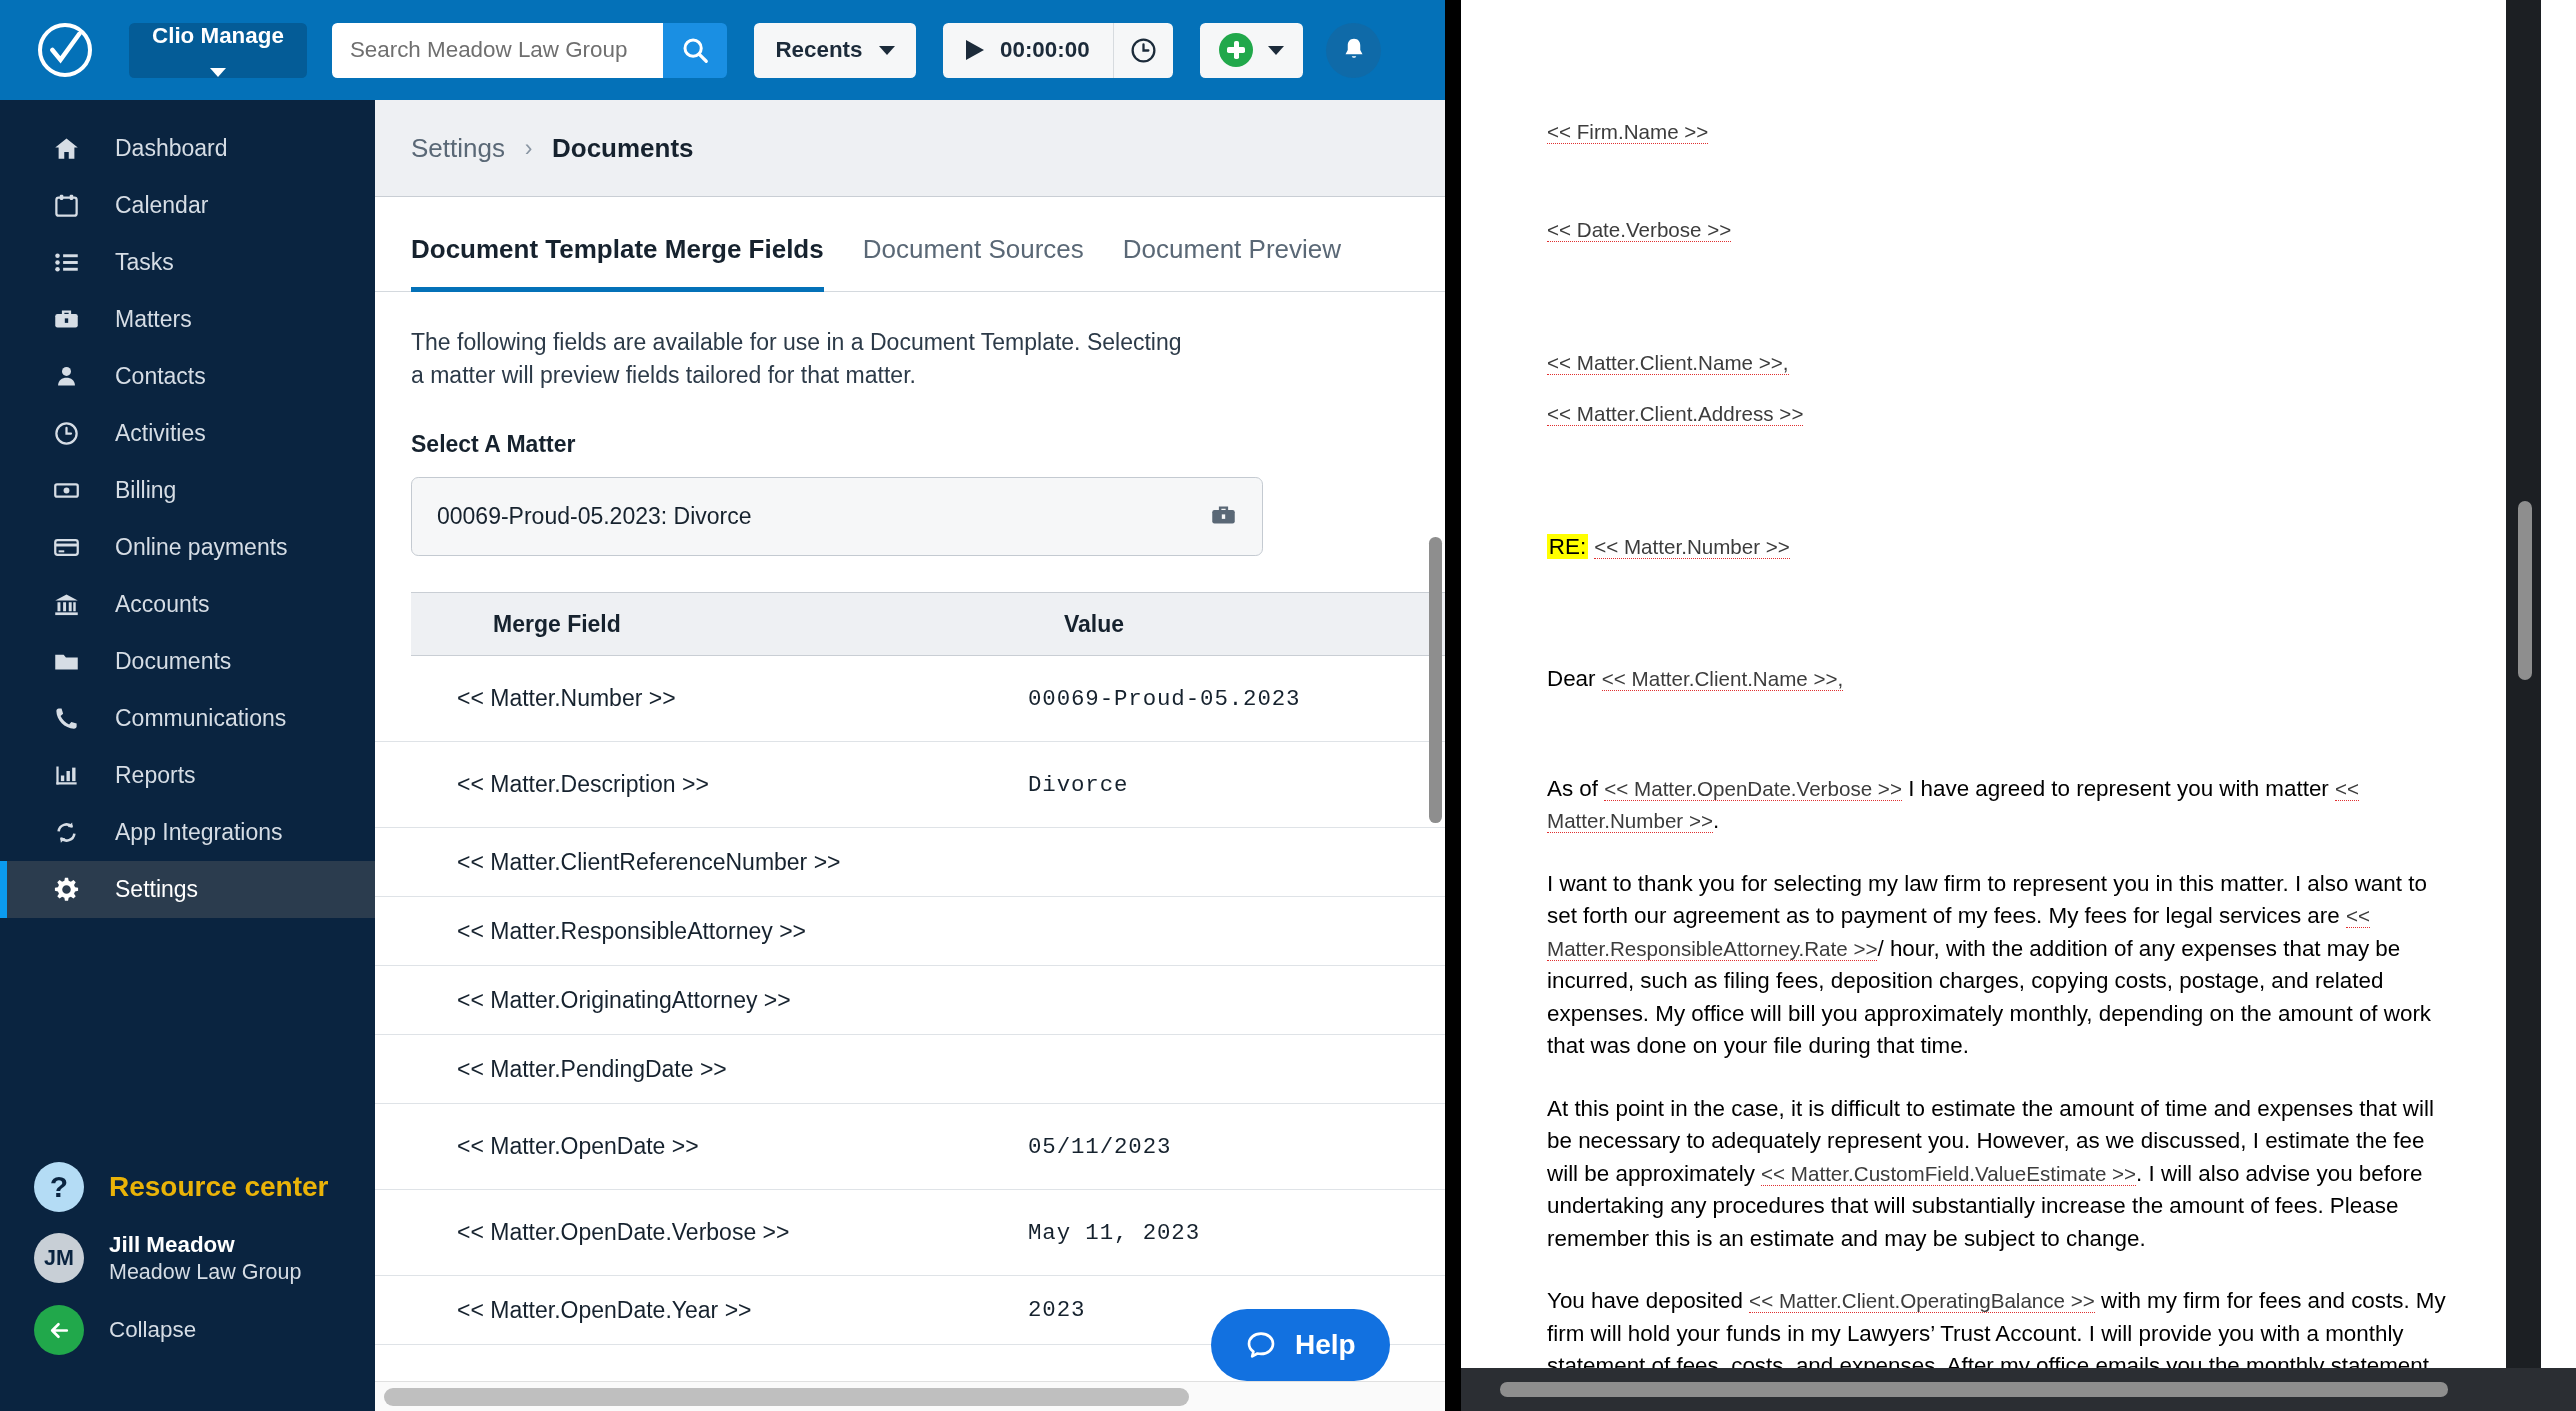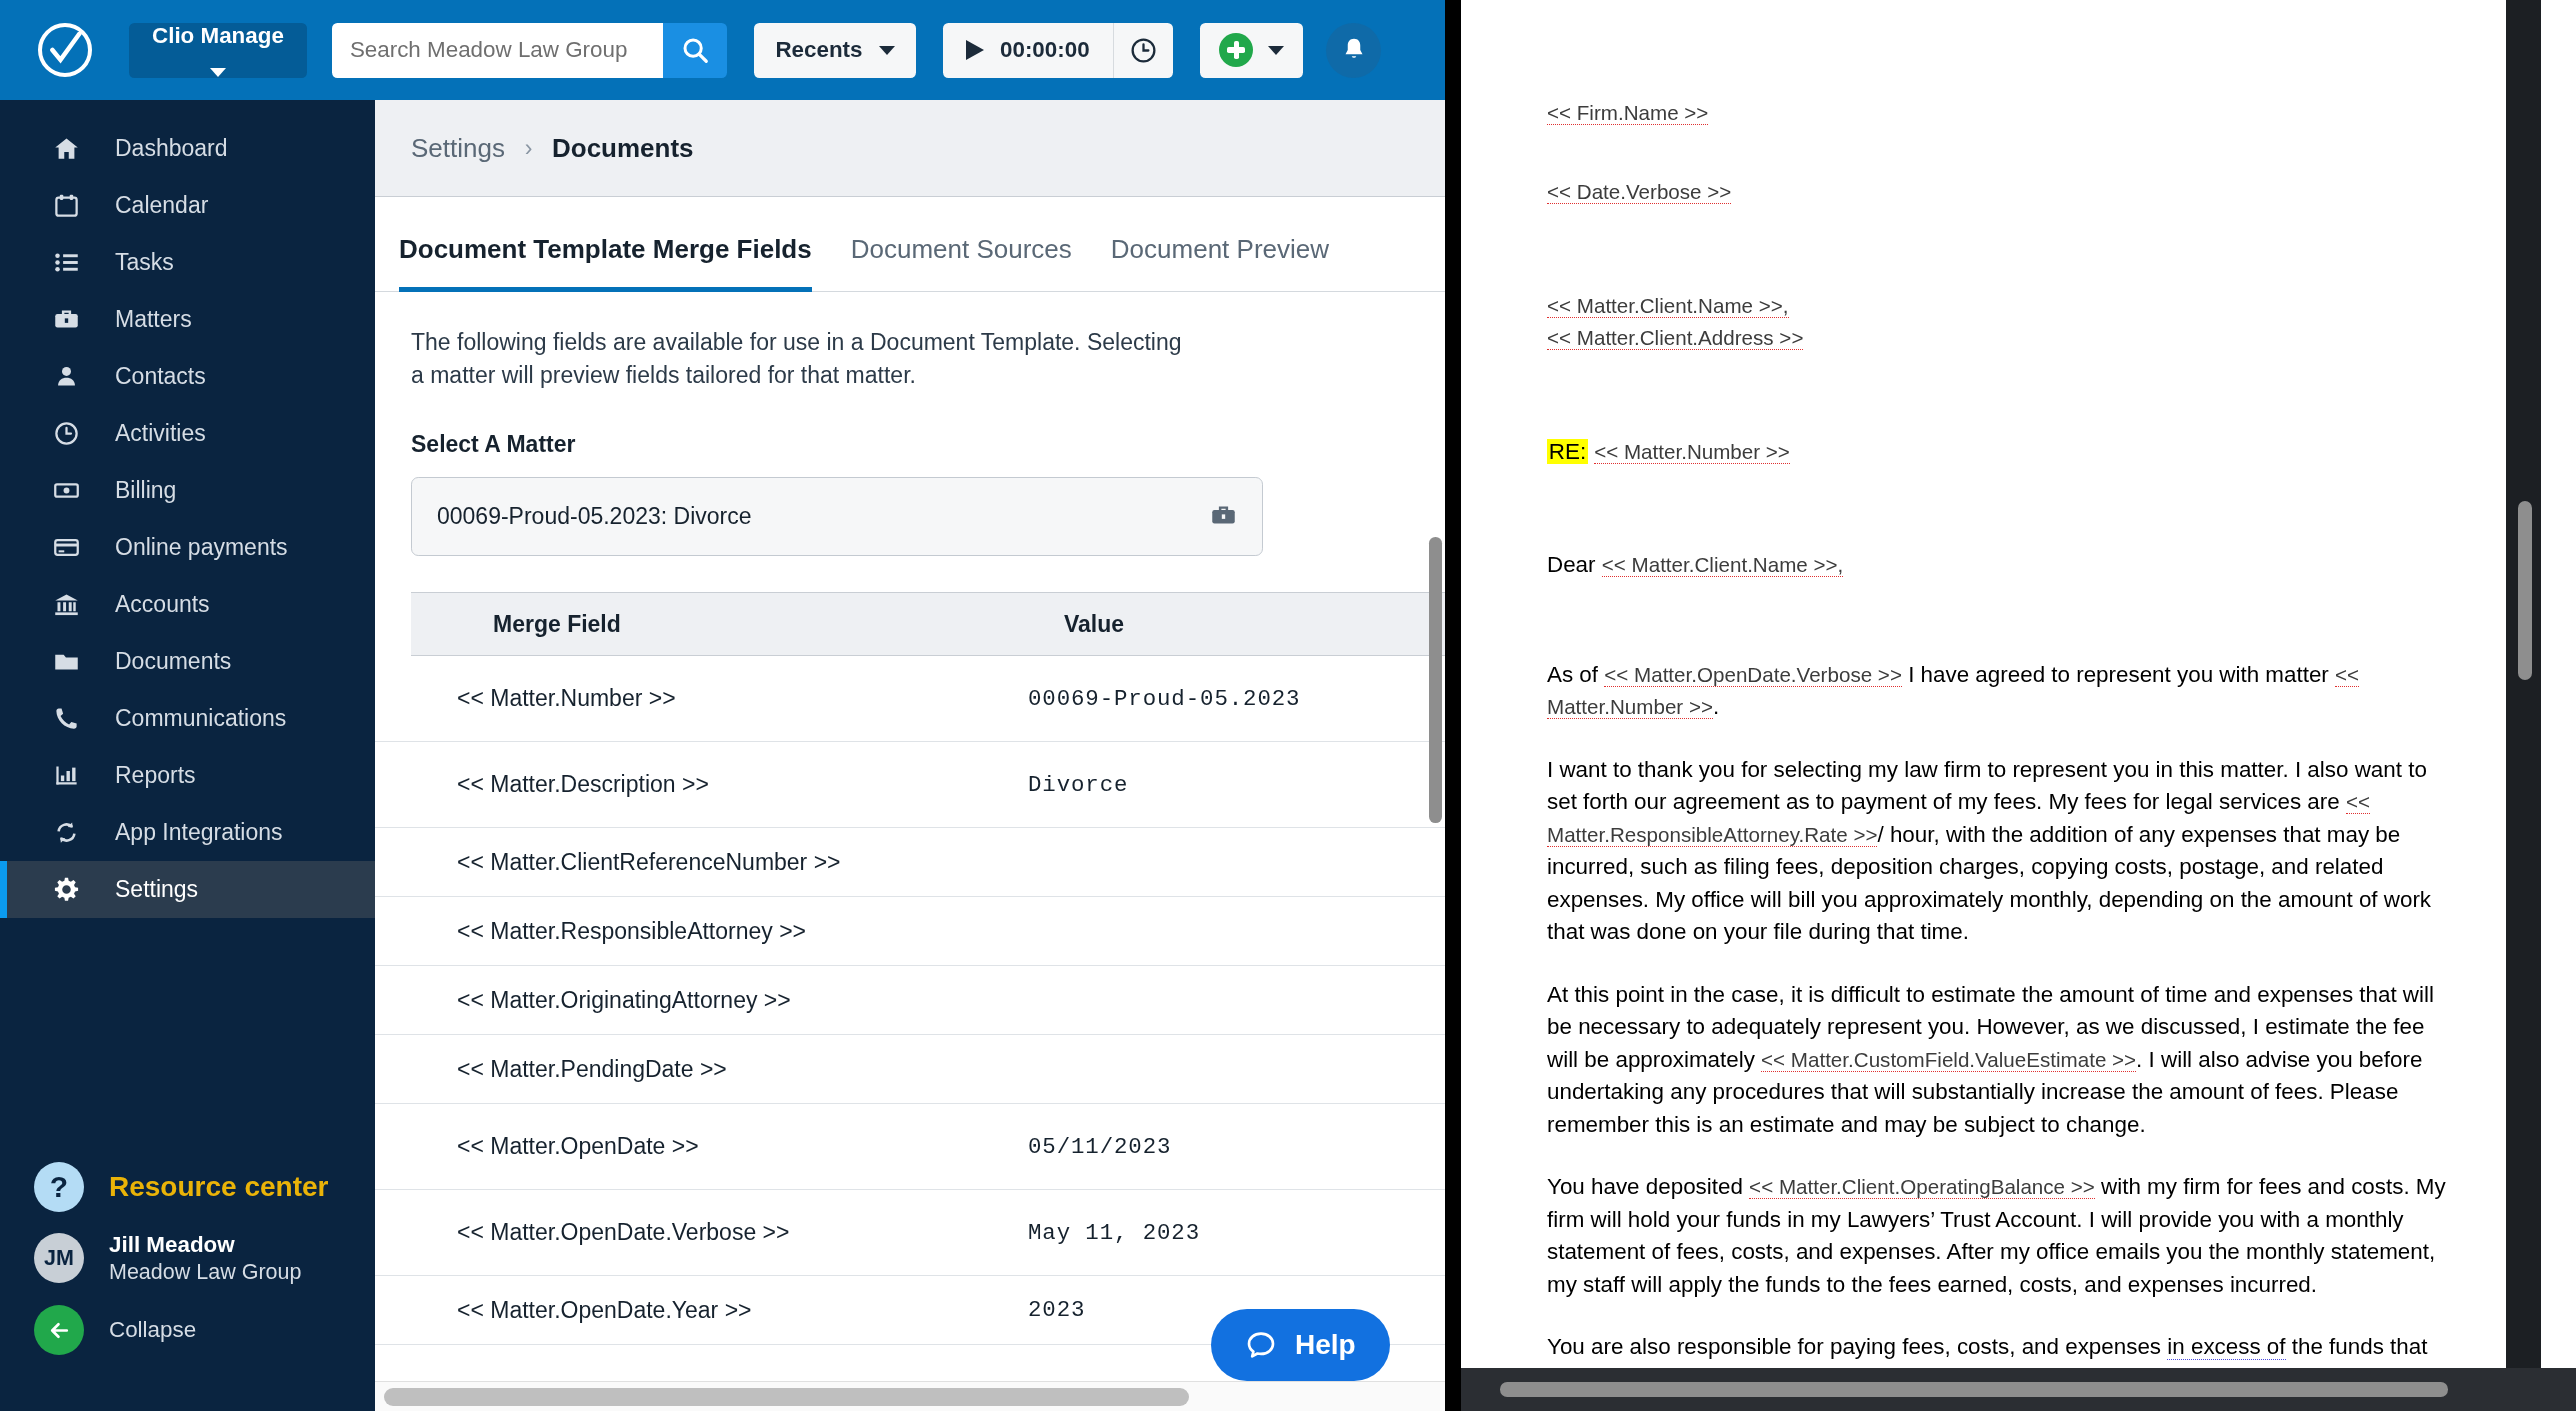--- a/index.html
+++ b/index.html
@@ -124,21 +124,21 @@
   #breadcrumbbar {
     height: 97px; background: #eef0f3; border-bottom: 0.9px solid #c9ced4;
     display:flex; align-items:center; padding-left: 36px; gap: 19.7px;
   }
   .bc-link { color: #5a6876; font-size: 26px; cursor: pointer; }
   .bc-sep { color: #8a96a3; font-size: 23px; }
   .bc-current { color: #16222e; font-size: 26px; font-weight: bold; }
 
   #tabsbar {
     height: 95px; background: #fff; border-bottom: 0.9px solid #d4d9de;
-    display:flex; align-items: flex-end; padding-left: 24px; gap: 39px;
+    display:flex; align-items: flex-end; padding-left: 36px; gap: 39px;
   }
   .tab {
     font-size: 26px; color: #5a6876; padding-bottom: 21.5px; cursor: pointer;
     border-bottom: 5.4px solid transparent; position: relative; top: 0.9px;
   }
   .tab.active { color: #16222e; font-weight: bold; border-bottom: 5.4px solid #0471b8; }
 
   .intro {
     padding: 34px 36px 0 36px; color: #2c3a48; font-size: 23px; line-height: 1.45;
     max-width: 859px;
@@ -217,21 +217,21 @@
     background: #2b2e33; display: flex; align-items: center;
   }
   #doc-hscroll-thumb {
     margin-left: 39px; width: 948px; height: 14.3px; background: #8e8e8e; border-radius: 7.2px;
   }
 
   .doc-body {
     padding: 97px 86px 0 86px; color: #000; font-size: 22.4px; line-height: 1.45;
     font-family: "Liberation Sans", sans-serif;
   }
-  .doc-line { margin-bottom: 0; }
+  .doc-line { margin-bottom: 0; margin-top: 19px; }
   .doc-gap-lg { height: 47px; }
   .doc-gap-md { height: 34px; }
   .mf { color: #3c3c3c; border-bottom: 1.8px dotted #e03030; font-size: 20.6px; }
   .hl { background: #ffff00; font-weight: normal; color: #000; padding: 0 1.8px; }
   .gram { border-bottom: 1.8px dotted #4a4ae0; }
   .doc-para { margin-top: 30px; }
 </style>
 </head>
 <body>
 

